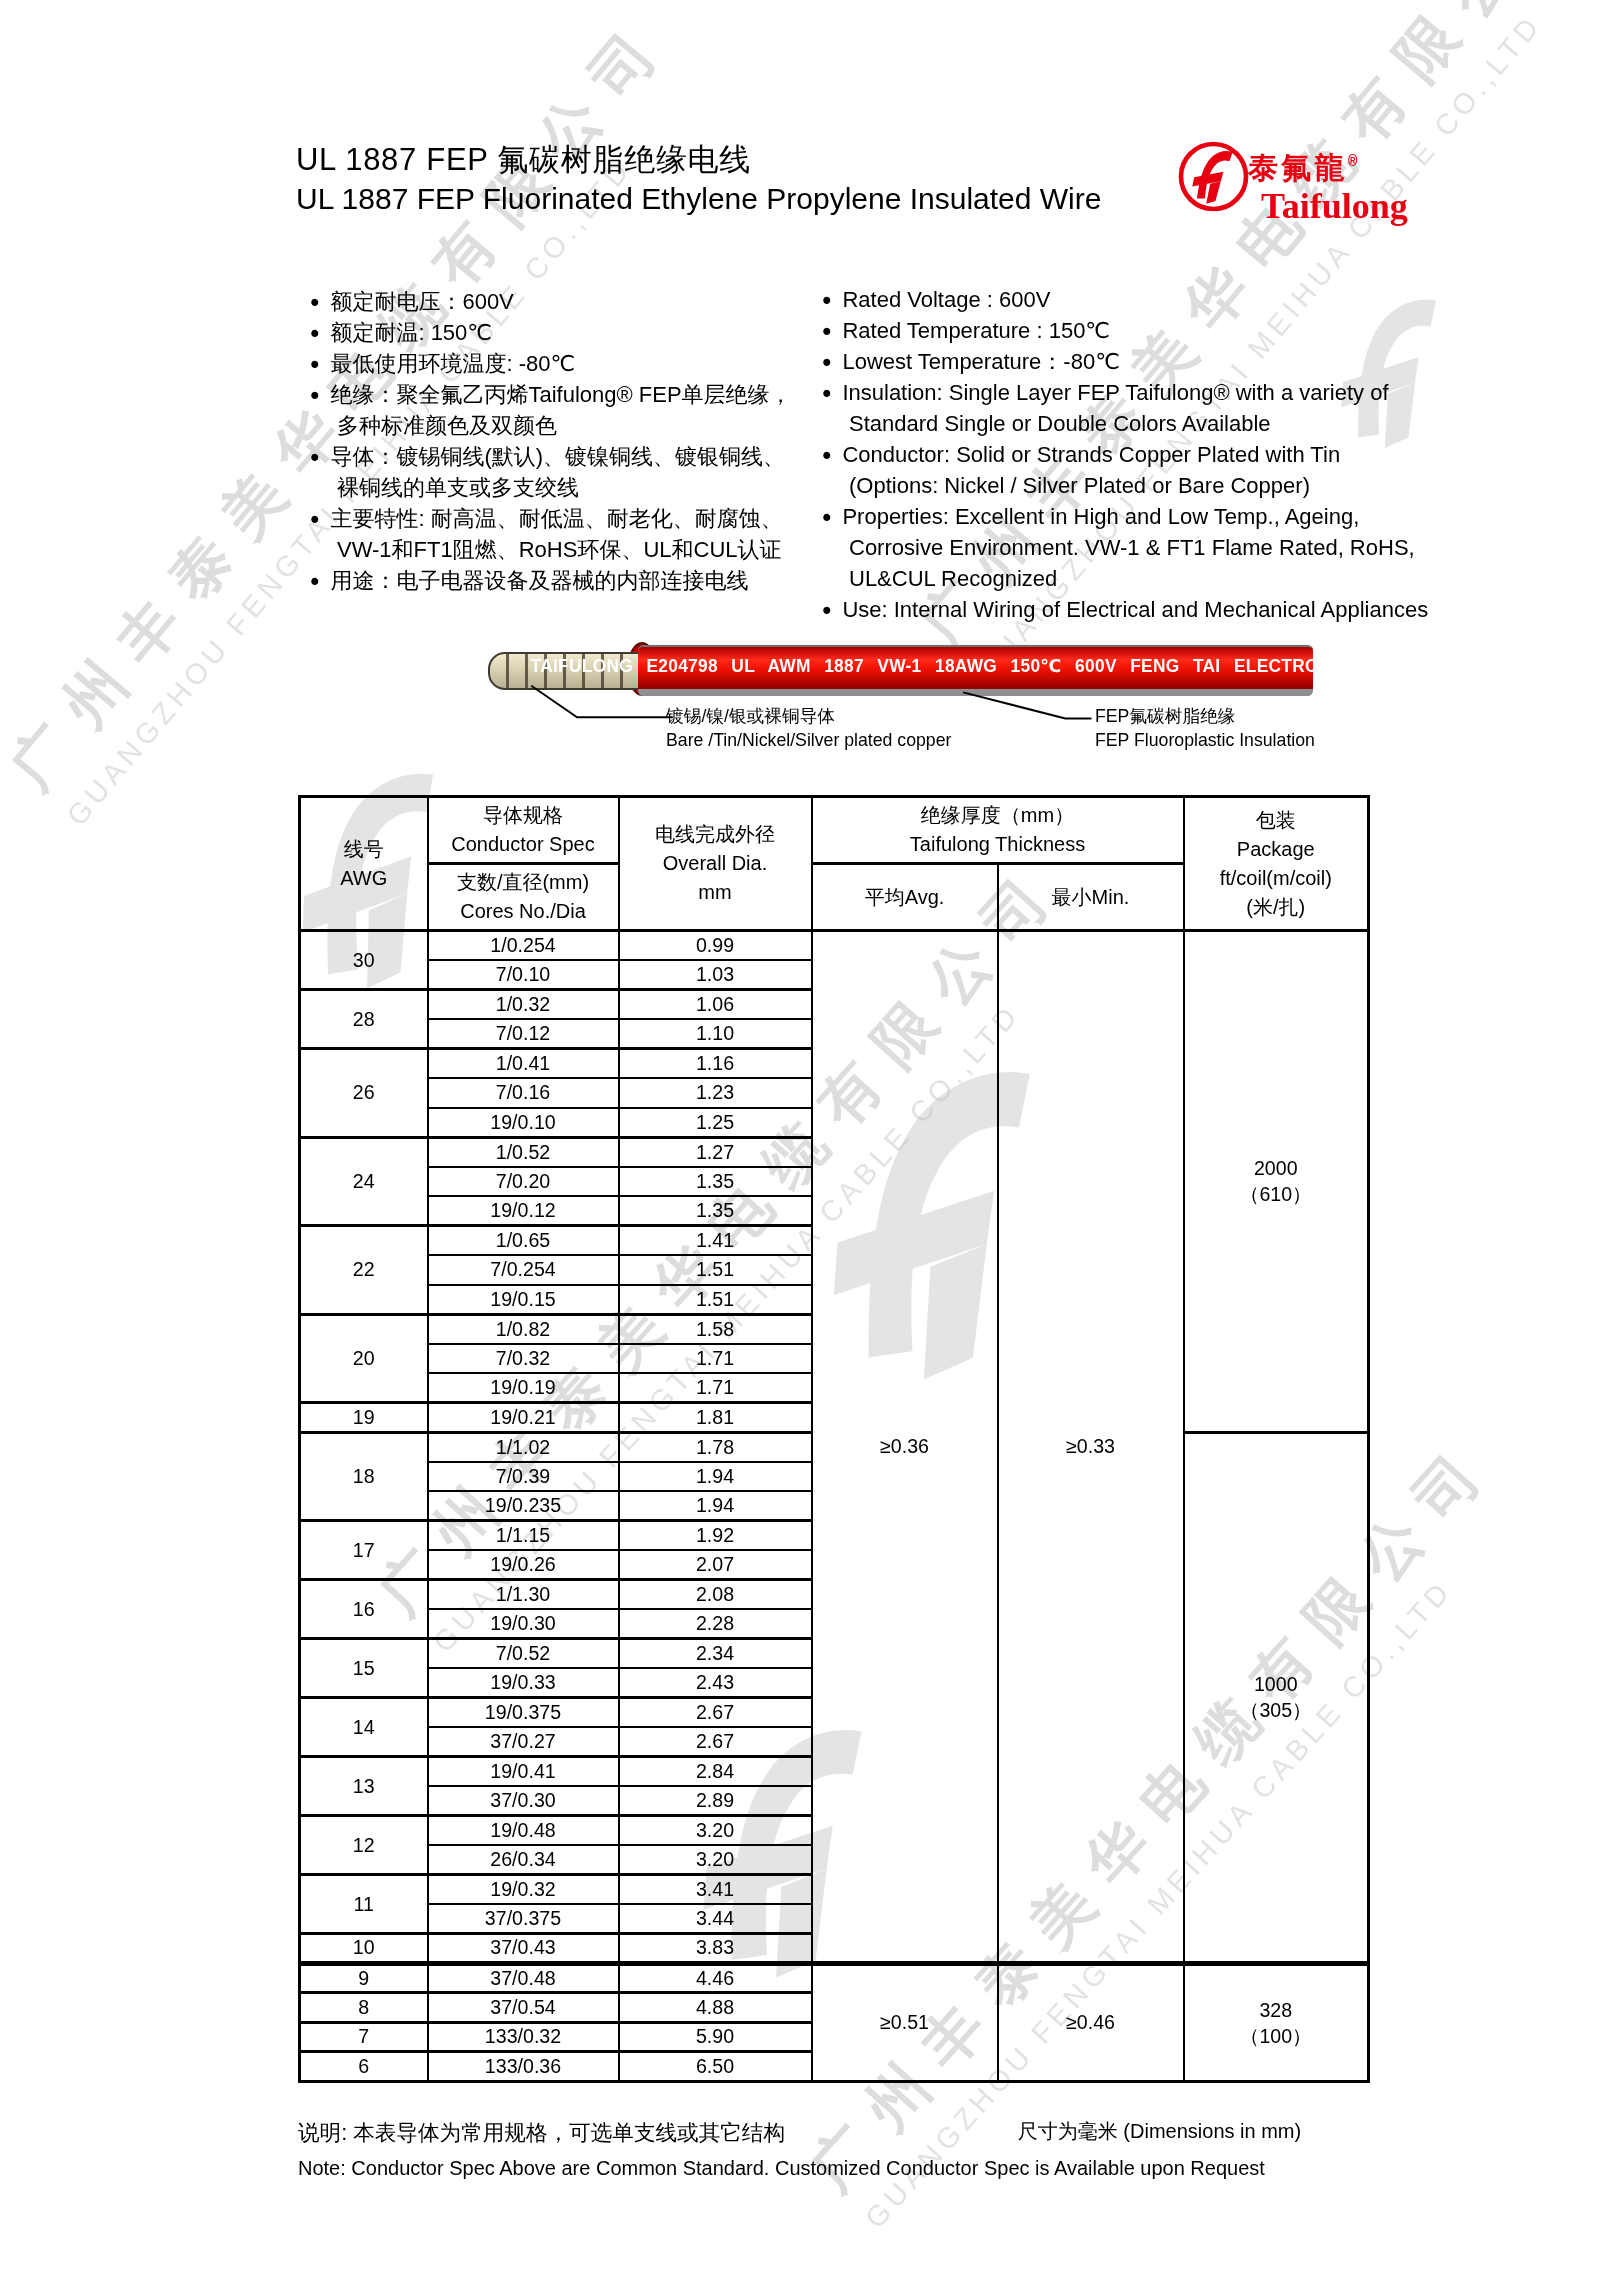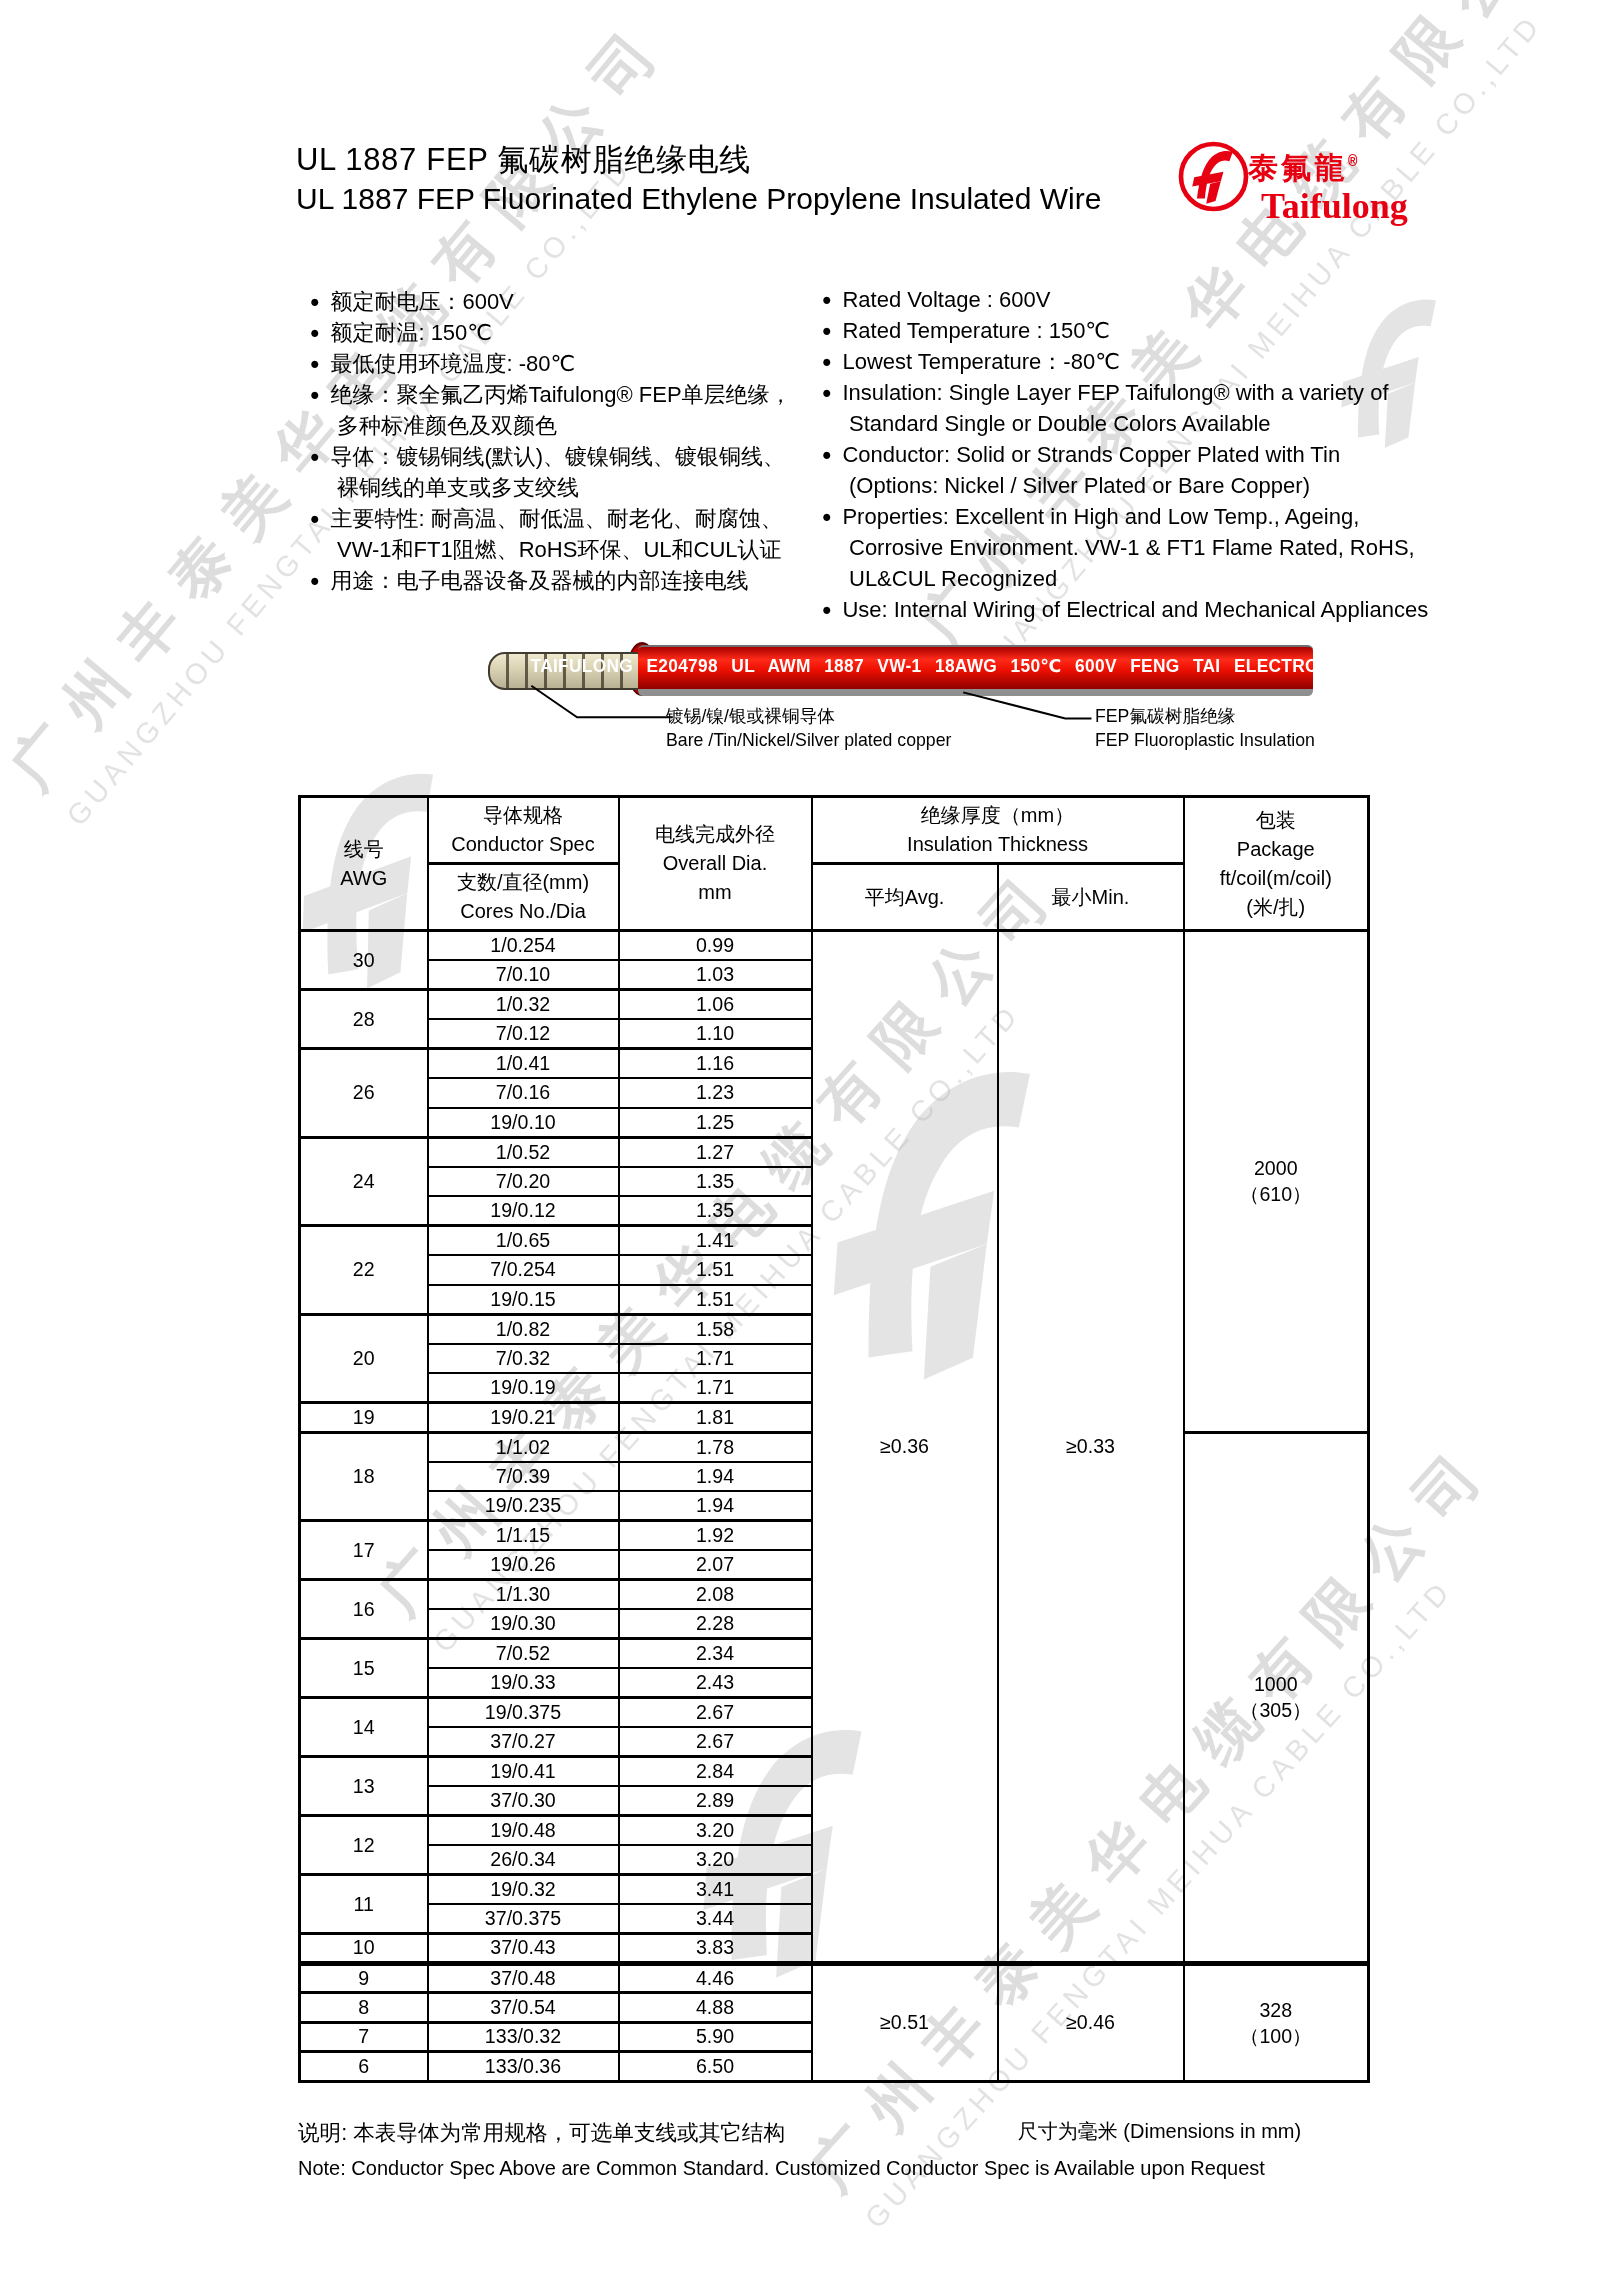--- a/index.html
+++ b/index.html
@@ -202,21 +202,21 @@
               <div>导体规格</div>
               <div>Conductor Spec</div>
             </td>
             <td rowspan="2">
               <div>电线完成外径</div>
               <div>Overall  Dia.</div>
               <div>mm</div>
             </td>
             <td colspan="2">
               <div>绝缘厚度（mm）</div>
-              <div>Insulation Thickness</div>
+              <div>Taifulong Thickness</div>
             </td>
             <td rowspan="2">
               <div>包装</div>
               <div>Package</div>
               <div>ft/coil(m/coil)</div>
               <div>(米/扎)</div>
             </td>
           </tr>
           <tr class="h2">
             <td>

